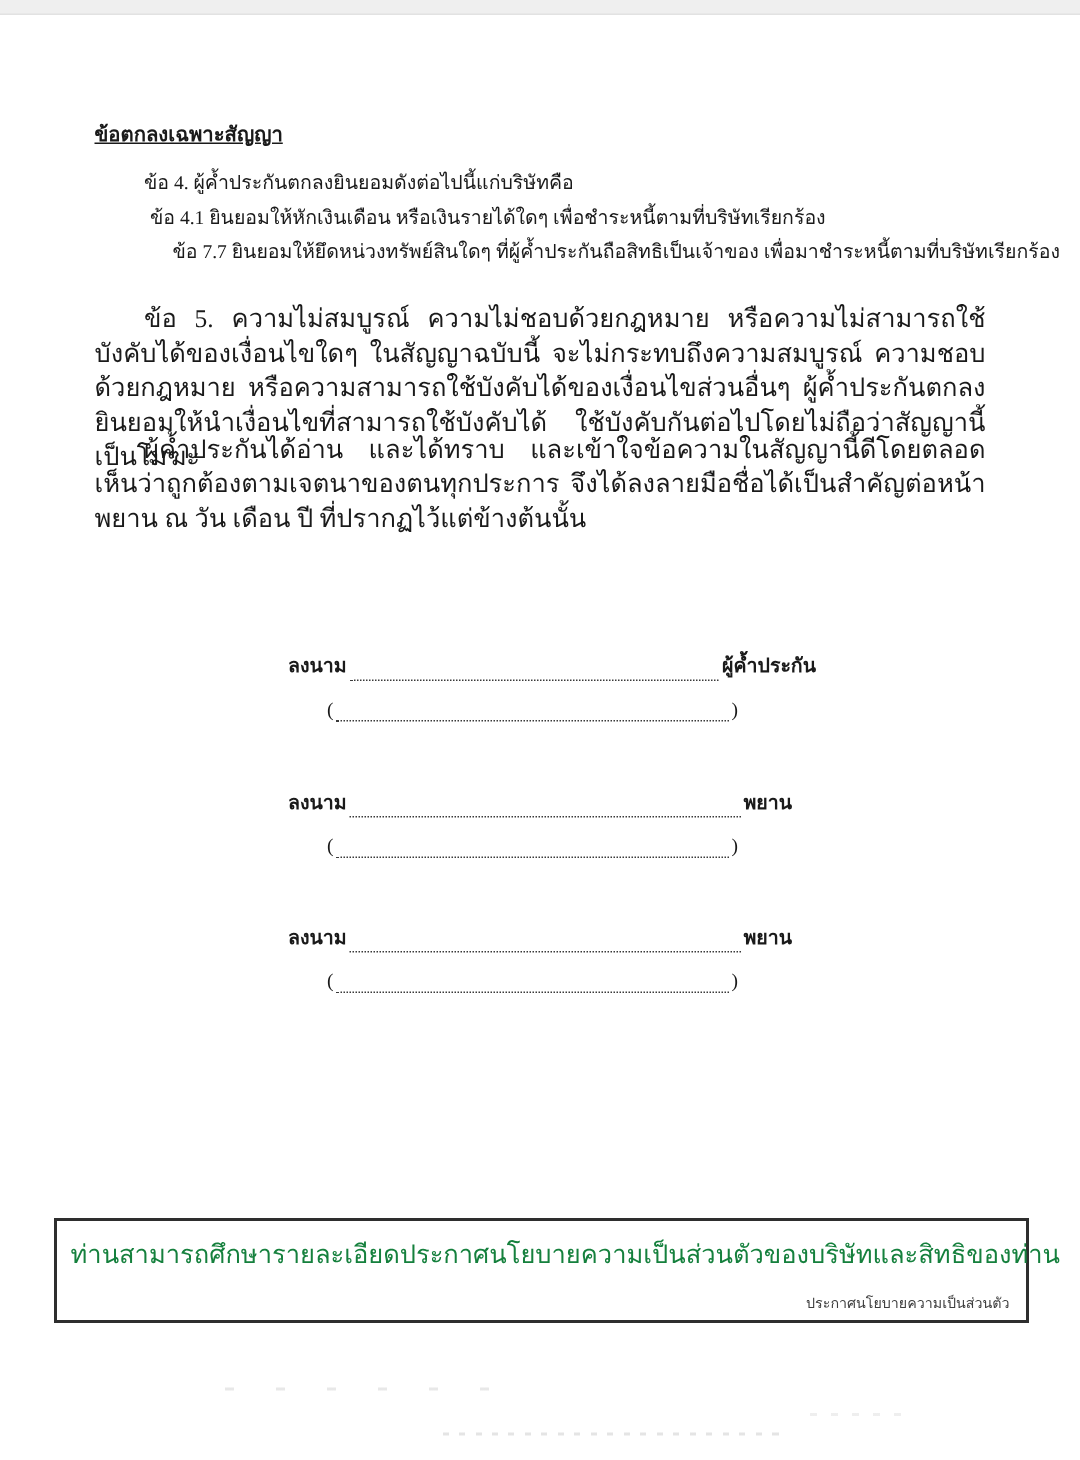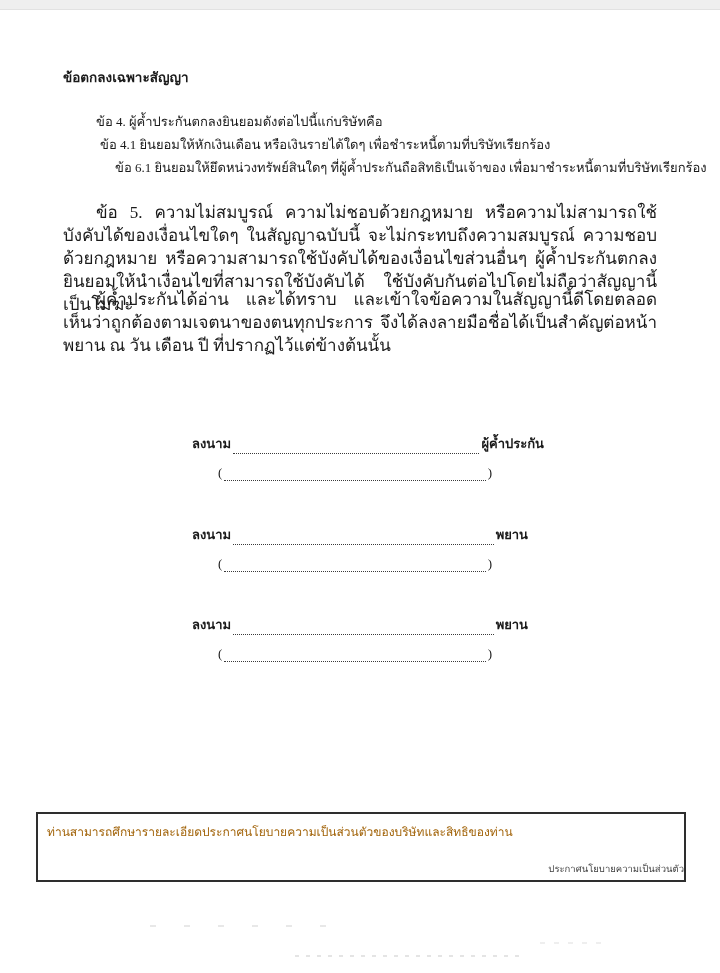--- a/index.html
+++ b/index.html
@@ -5,22 +5,22 @@
   html,body{margin:0;padding:0;background:#ffffff;}
   .page{
     position:relative;width:720px;height:973px;overflow:hidden;background:#ffffff;
     font-family:"Liberation Serif","DejaVu Serif",serif;color:#1a1a1a;
   }
   .topbar{
     position:absolute;left:0;top:0;width:720px;height:9px;
     background:#efefef;border-bottom:1px solid #e2e2e2;
   }
   .doc-title{
-    position:absolute;left:63px;top:66px;margin:0;
-    font-size:13.5px;font-weight:bold;
+    position:absolute;left:63px;top:78px;margin:0;
+    font-size:13.5px;font-weight:bold;text-decoration:underline;
   }
   .line{position:absolute;margin:0;font-size:13px;line-height:20px;white-space:nowrap;}
   .c4-head{left:96px;top:112px;}
   .c4-item1{left:100px;top:135px;}
   .c4-item2{left:115px;top:158px;}
   .para{
     position:absolute;left:63px;width:594px;margin:0;
     font-size:17px;line-height:23px;text-align:justify;text-indent:33px;
   }
   .clause5{top:201px;}
@@ -31,22 +31,22 @@
   .sig3{top:615px;width:336px;}
   .sig-row{display:flex;align-items:flex-end;font-size:13px;height:20px;font-weight:bold;}
   .leader{flex:1;border-bottom:1.5px dotted #3a3a3a;height:15px;margin:0 2px;}
   .sig-paren{display:flex;align-items:flex-end;font-size:13px;height:20px;
     margin-left:26px;width:274px;margin-top:7px;}
   .privacy-box{
     position:absolute;left:36px;top:812px;width:646px;height:66px;
     border:2px solid #2e2e2e;background:#ffffff;
     font-family:"Liberation Sans","DejaVu Sans",sans-serif;
   }
-  .privacy-line1{position:absolute;left:9px;top:8px;font-size:12px;color:#a16207;white-space:nowrap;}
-  .privacy-ref{position:absolute;right:0;bottom:4px;font-size:9.5px;color:#3d3d3d;}
+  .privacy-line1{position:absolute;left:9px;top:8px;font-size:17px;color:#15803d;white-space:nowrap;}
+  .privacy-ref{position:absolute;right:11px;bottom:4px;font-size:9.5px;color:#3d3d3d;}
   .ghost{position:absolute;pointer-events:none;}
   .ghost-a{left:150px;top:922px;width:180px;height:8px;opacity:.35;
     background:repeating-linear-gradient(90deg,#bdbdbd 0 6px,transparent 6px 34px);
     background-size:100% 2px;background-repeat:no-repeat;background-position:0 3px;}
   .ghost-b{left:295px;top:953px;width:225px;height:5px;opacity:.45;
     background:repeating-linear-gradient(90deg,#c4c4c4 0 4px,transparent 4px 11px);
     background-size:100% 2px;background-repeat:no-repeat;background-position:0 2px;}
   .ghost-c{left:540px;top:941px;width:70px;height:4px;opacity:.25;
     background:repeating-linear-gradient(90deg,#bdbdbd 0 5px,transparent 5px 14px);
     background-size:100% 2px;background-repeat:no-repeat;background-position:0 1px;}
@@ -55,21 +55,21 @@
 <body>
 
 <div class="page">
 
   <div class="topbar"></div>
 
   <h1 class="doc-title">ข้อตกลงเฉพาะสัญญา</h1>
 
   <p class="line c4-head">ข้อ 4.  ผู้ค้ำประกันตกลงยินยอมดังต่อไปนี้แก่บริษัทคือ</p>
   <p class="line c4-item1">ข้อ  4.1 ยินยอมให้หักเงินเดือน หรือเงินรายได้ใดๆ เพื่อชำระหนี้ตามที่บริษัทเรียกร้อง</p>
-  <p class="line c4-item2">ข้อ  6.1 ยินยอมให้ยึดหน่วงทรัพย์สินใดๆ ที่ผู้ค้ำประกันถือสิทธิเป็นเจ้าของ เพื่อมาชำระหนี้ตามที่บริษัทเรียกร้อง</p>
+  <p class="line c4-item2">ข้อ  7.7 ยินยอมให้ยึดหน่วงทรัพย์สินใดๆ ที่ผู้ค้ำประกันถือสิทธิเป็นเจ้าของ เพื่อมาชำระหนี้ตามที่บริษัทเรียกร้อง</p>
 
   <p class="para clause5">ข้อ 5. ความไม่สมบูรณ์ ความไม่ชอบด้วยกฎหมาย หรือความไม่สามารถใช้บังคับได้ของเงื่อนไขใดๆ ในสัญญาฉบับนี้ จะไม่กระทบถึงความสมบูรณ์ ความชอบด้วยกฎหมาย หรือความสามารถใช้บังคับได้ของเงื่อนไขส่วนอื่นๆ  ผู้ค้ำประกันตกลงยินยอมให้นำเงื่อนไขที่สามารถใช้บังคับได้ ใช้บังคับกันต่อไปโดยไม่ถือว่าสัญญานี้เป็นโมฆะ</p>
 
   <p class="para closing">ผู้ค้ำประกันได้อ่าน และได้ทราบ และเข้าใจข้อความในสัญญานี้ดีโดยตลอด เห็นว่าถูกต้องตามเจตนาของตนทุกประการ จึงได้ลงลายมือชื่อได้เป็นสำคัญต่อหน้าพยาน ณ วัน เดือน ปี ที่ปรากฏไว้แต่ข้างต้นนั้น</p>
 
   <div class="sig-block sig1">
     <div class="sig-row">
       <span>ลงนาม</span>
       <span class="leader"></span>
       <span>ผู้ค้ำประกัน</span>

